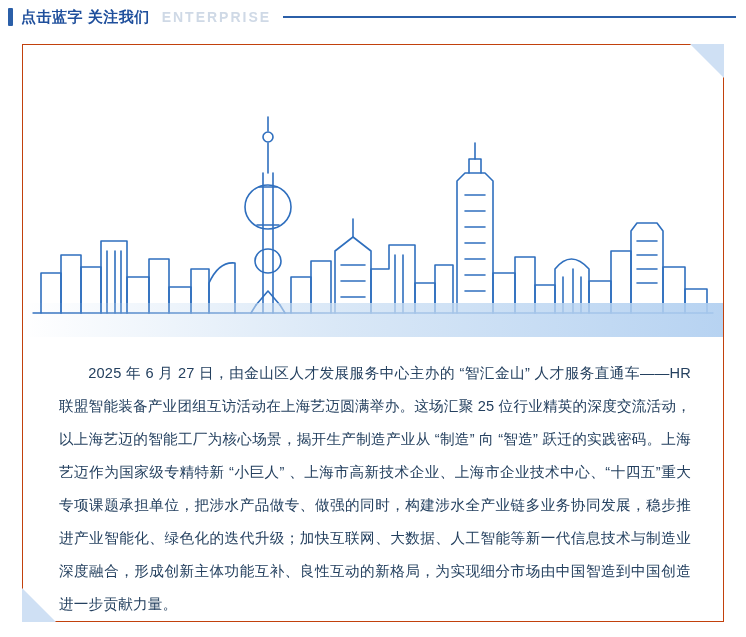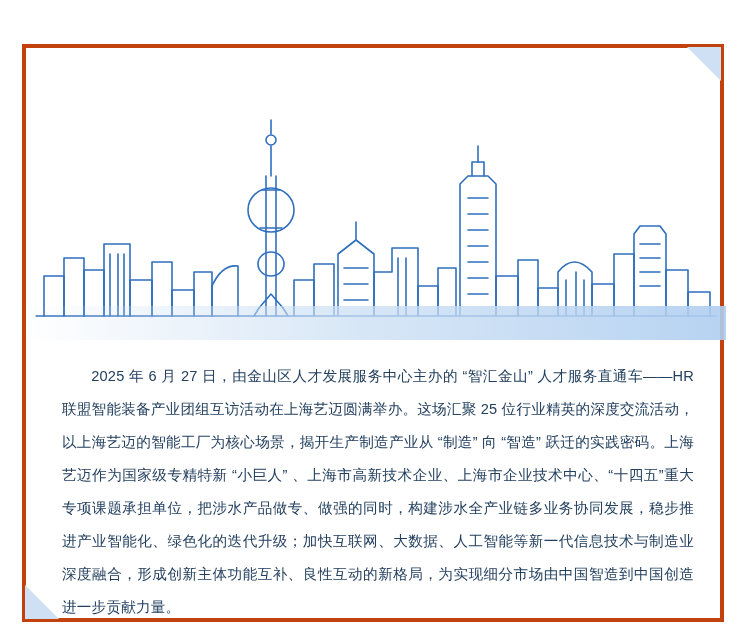--- a/index.html
+++ b/index.html
@@ -63,21 +63,21 @@
   }
 
   
   .card {
     position: absolute;
     left: 22px;
     top: 44px;
     width: 702px;
     height: 578px;
     background: #ffffff;
-    border: 4px solid #c2410c;
+    border: 1px solid #c2410c;
     box-sizing: border-box;
   }
 
   
   .corner {
     position: absolute;
     width: 34px;
     height: 34px;
     background: #cfe0f4;
   }
@@ -127,20 +127,26 @@
   .article p {
     margin: 0;
     text-indent: 2em;
   }
 </style>
 </head>
 <body>
 
 <div class="page">
 
+  <div class="header">
+    <div class="header-bar"></div>
+    <div class="header-cta">点击蓝字 关注我们</div>
+    <div class="header-en">ENTERPRISE</div>
+    <div class="header-rule"></div>
+  </div>
 
   <div class="card">
     <div class="corner corner-tr"></div>
     <div class="corner corner-bl"></div>
 
     <svg class="skyline" viewBox="0 0 700 280">
       <g fill="none" stroke="#2f6fbe" stroke-width="1.6" stroke-linejoin="round" stroke-linecap="round">
 
         <path d="M18 258 L18 218 L38 218 L38 258"></path>
         <path d="M38 258 L38 200 L58 200 L58 258"></path>

